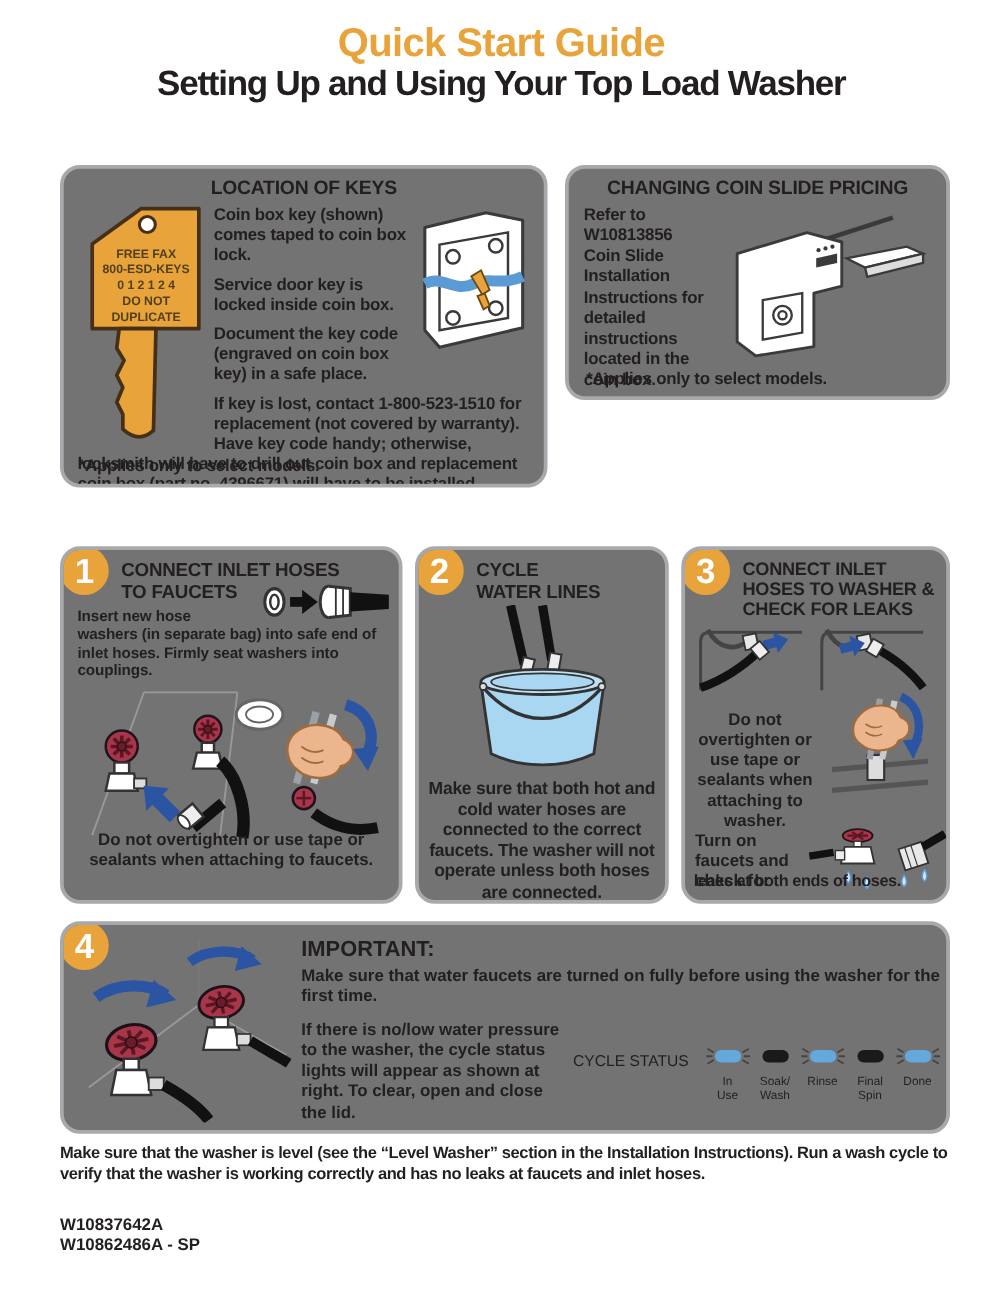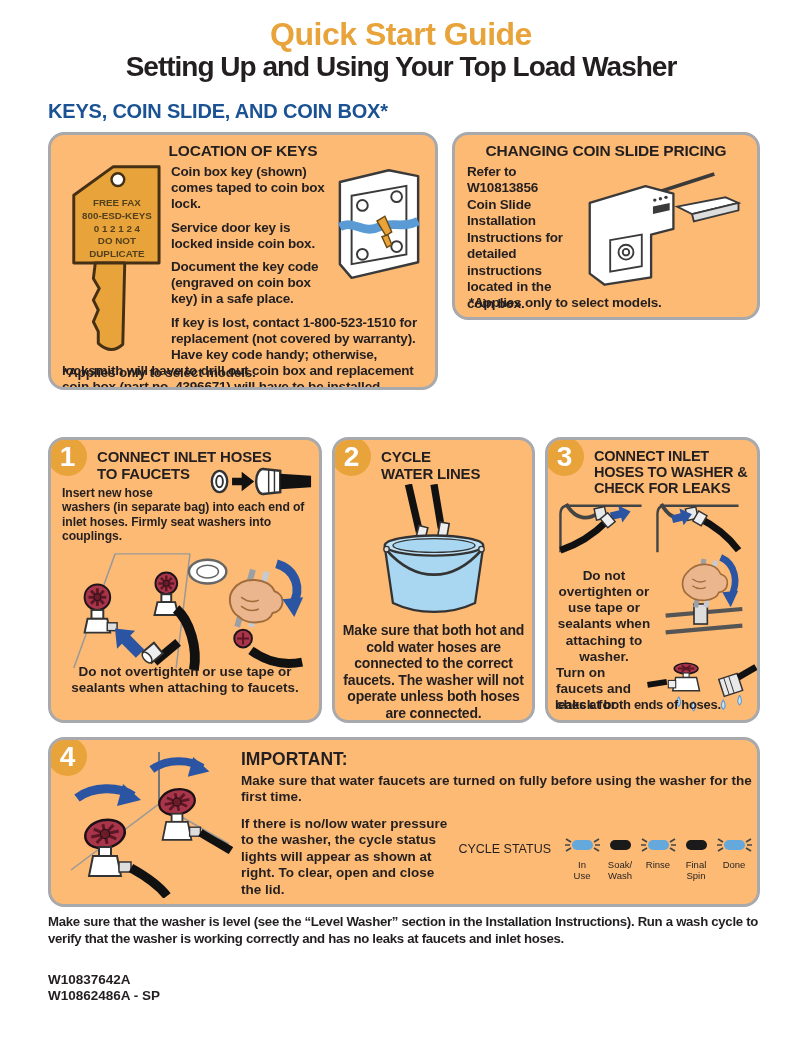--- a/index.html
+++ b/index.html
@@ -3,21 +3,21 @@
 <meta charset="utf-8">
 <style>
   html,body{margin:0;padding:0;background:#fff;}
   .page{position:relative;width:802px;height:1037px;background:#fff;overflow:hidden;
         font-family:"Liberation Sans",sans-serif;color:#231F20;}
   .title{position:absolute;top:16px;left:0;width:100%;text-align:center;
          font-size:32px;font-weight:700;color:#E8A33B;letter-spacing:-0.5px;}
   .subtitle{position:absolute;top:51px;left:0;width:100%;text-align:center;
             font-size:28px;font-weight:700;color:#231F20;letter-spacing:-1px;}
   .sec-head{position:absolute;left:48px;font-size:20px;font-weight:700;color:#1A5293;letter-spacing:-0.2px;}
-  .panel{position:absolute;border:3px solid #A7A9AC;border-radius:16px;background:#fdba74;
+  .panel{position:absolute;border:3px solid #A7A9AC;border-radius:16px;background:#737373;
          box-sizing:border-box;overflow:hidden;}
   .panel-title{text-align:center;font-size:15.5px;font-weight:700;letter-spacing:-0.2px;padding-top:2px;margin-bottom:4px;}
   .loc-p{font-size:13.5px;font-weight:700;line-height:1.2;margin:0 0 7px 0;letter-spacing:-0.2px;}
   .footnote{font-size:13.5px;font-weight:700;letter-spacing:-0.2px;margin:0;}
   .abs-foot{position:absolute;bottom:7px;left:12px;}
   .key-svg{float:left;margin:0 9px 0 0;}
   .lock-svg{float:right;margin:4px 0 4px 6px;}
   .kt{font-size:10px;font-weight:700;fill:#53401C;text-anchor:middle;}
   .pricing-body{font-size:13.5px;font-weight:700;line-height:1.22;margin:4px 0 0 0;letter-spacing:-0.2px;}
   .slide-top-svg{float:right;margin:2px 0 2px 4px;}
@@ -56,21 +56,20 @@
   .part-num{position:absolute;left:48px;font-size:13.5px;font-weight:700;margin:0;}
 </style>
 </head>
 <body>
 
 <div class="page">
 
   <div class="title">Quick Start Guide</div>
   <div class="subtitle">Setting Up and Using Your Top Load Washer</div>
 
-  <div class="sec-head" style="top:100px;">KEYS, COIN SLIDE, AND COIN BOX*</div>
 
   <section class="panel" style="left:48px;top:132px;width:390px;height:258px;padding:5px 11px;">
     <div class="panel-title">LOCATION OF KEYS</div>
 
     <svg class="key-svg" width="100" height="190" viewBox="0 0 102 192">
       <polygon points="52,2 99,2 99,100 12,100 12,31" fill="#E8A33B" stroke="#453016" stroke-width="3" stroke-linejoin="round"></polygon>
       <circle cx="57" cy="15" r="6.5" fill="#fff" stroke="#453016" stroke-width="2.5"></circle>
       <text class="kt" x="56" y="42">FREE FAX</text>
       <text class="kt" x="56" y="55">800-ESD-KEYS</text>
       <text class="kt" x="56" y="68">0 1 2 1 2 4</text>
@@ -151,21 +150,21 @@
       <ellipse cx="13" cy="18" rx="8" ry="11" fill="#fff" stroke="#333" stroke-width="2.5"></ellipse>
       <ellipse cx="13" cy="18" rx="3.5" ry="6" fill="#fff" stroke="#333" stroke-width="2"></ellipse>
       <path d="M26,14 L36,14 L36,8 L49,18 L36,28 L36,22 L26,22 Z" fill="#111"></path>
       <ellipse cx="58" cy="18" rx="7" ry="13" fill="#fff" stroke="#333" stroke-width="2.5"></ellipse>
       <path d="M58,5 L76,7 L76,29 L58,31" fill="#fff" stroke="#333" stroke-width="2.5"></path>
       <line x1="64" y1="6" x2="64" y2="30" stroke="#333" stroke-width="1.5"></line>
       <line x1="70" y1="6.5" x2="70" y2="29.5" stroke="#333" stroke-width="1.5"></line>
       <path d="M76,10 L108,12 L108,24 L76,26 Z" fill="#111"></path>
     </svg>
 
-    <p class="step1-body"><span style="float:right;width:112px;height:12px;"></span><span>Insert new hose washers (in separate bag) into each end of inlet hoses. Firmly seat washers into couplings.</span></p>
+    <p class="step1-body"><span style="float:right;width:112px;height:12px;"></span><span>Insert new hose washers (in separate bag) into safe end of inlet hoses. Firmly seat washers into couplings.</span></p>
 
     <svg class="p1-illo" width="246" height="126" viewBox="0 0 246 128">
       <g stroke="#999" stroke-width="1.5" fill="none">
         <path d="M10,124 L52,8"></path>
           <path d="M52,8 L128,8"></path>
           <path d="M128,8 L114,124"></path>
       </g>
       <ellipse cx="146" cy="26" rx="19" ry="12" fill="#fff" stroke="#666" stroke-width="2.5"></ellipse>
       <ellipse cx="146" cy="26" rx="11" ry="6.5" fill="#fff" stroke="#666" stroke-width="1.5"></ellipse>
       <g transform="translate(34,52)">

